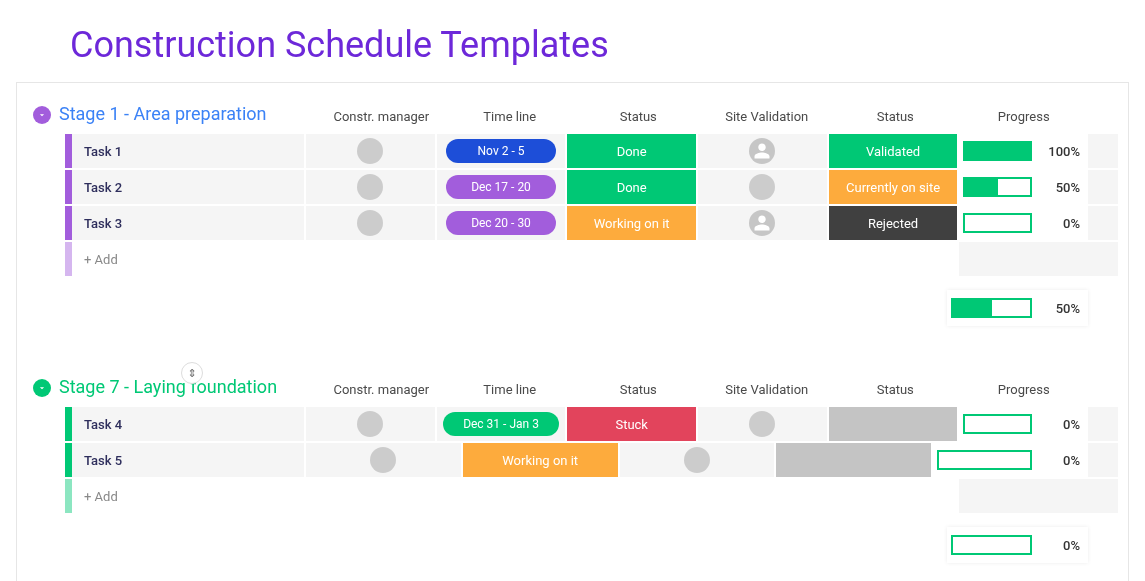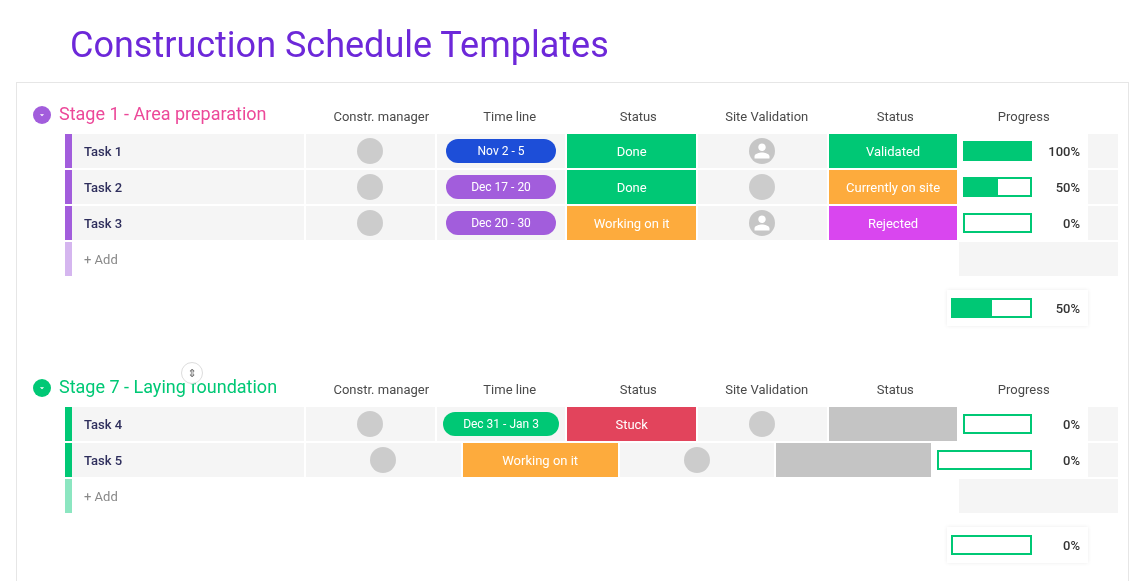--- a/index.html
+++ b/index.html
@@ -169,21 +169,21 @@
 <h1 class="page-title">Construction Schedule Templates</h1>
 
 <div class="board-container" id="board">
     <div class="group">
       <div class="group-header-row">
     <span class="collapse-icon" style="background:#a25ddc">
           <svg viewBox="0 0 24 24">
             <path d="M7 10l5 5 5-5z"></path>
           </svg>
         </span>
-    <span class="group-title" style="color:#ec4899">Stage 1 - Area preparation</span>
+    <span class="group-title" style="color:#3b82f6">Stage 1 - Area preparation</span>
     <span class="col-head">Constr. manager</span>
     <span class="col-head">Time line</span>
     <span class="col-head">Status</span>
     <span class="col-head">Site Validation</span>
     <span class="col-head">Status</span>
     <span class="col-head">Progress</span>
     <span class="col-head narrow"></span>
   </div>
       <div class="row">
       <span class="row-accent" style="background:#a25ddc"></span>
@@ -258,21 +258,21 @@
         <span class="status-cell" style="background:#fdab3d">Working on it</span>
       </span>
       <span class="cell">
           <span class="avatar empty">
             <svg viewBox="0 0 24 24">
               <path d="M12 12c2.7 0 5-2.3 5-5s-2.3-5-5-5-5 2.3-5 5 2.3 5 5 5zm0 2c-3.3 0-10 1.7-10 5v3h20v-3c0-3.3-6.7-5-10-5z"></path>
             </svg>
           </span>
         </span>
       <span class="cell" style="padding:0">
-        <span class="status-cell" style="background:#d946ef">Rejected</span>
+        <span class="status-cell" style="background:#404040">Rejected</span>
       </span>
       <span class="cell" style="padding:0">
         <span class="progress-cell">
           <span class="progress-bar">
               <span class="progress-fill" style="width:0%"></span>
             </span>
           <span class="progress-pct">0%</span>
         </span>
       </span>
       <span class="cell narrow"></span>

